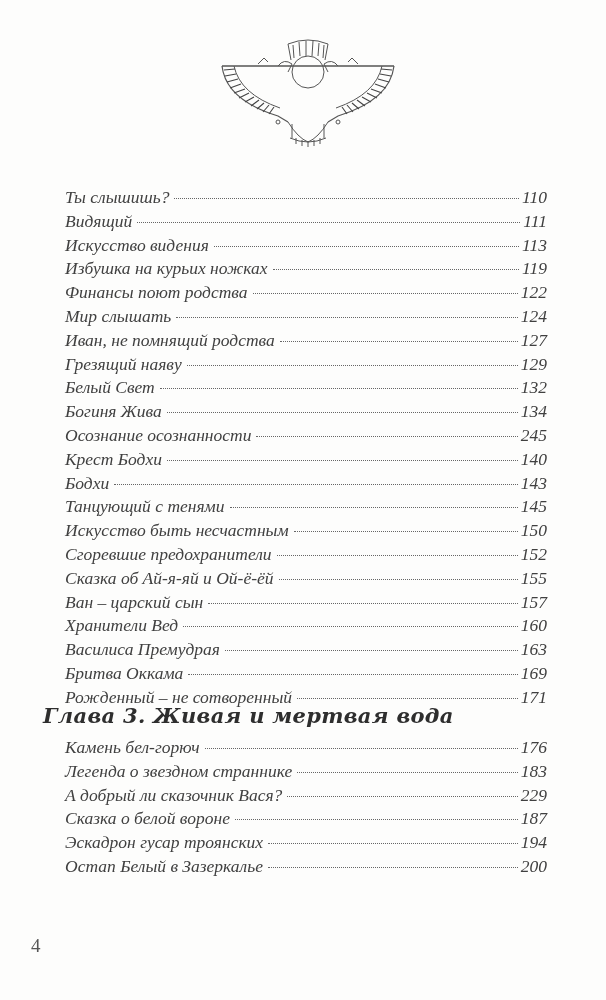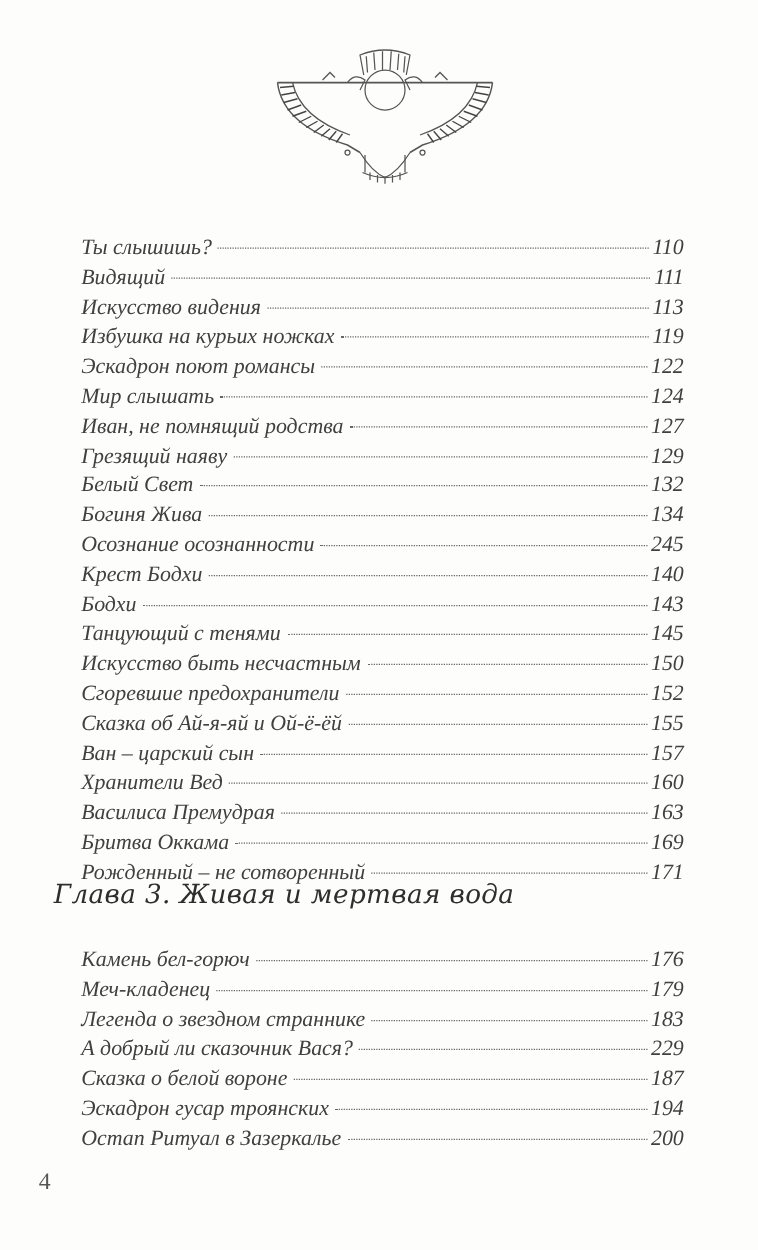--- a/index.html
+++ b/index.html
@@ -7,37 +7,37 @@
     width: 606px; height: 1000px; overflow: hidden;
     background: #fdfdfc;
     position: relative;
     font-family: "DejaVu Serif", serif;
     color: #3a3a3a;
   }
   .page { position: absolute; left: 0; top: 0; width: 606px; height: 1000px; }
   .emblem { position: absolute; left: 218px; top: 38px; width: 180px; height: 110px; }
   .toc { position: absolute; left: 65px; width: 482px; }
   .toc.part1 { top: 186px; }
-  .toc.part2 { top: 736px; margin-top: 20px; }
+  .toc.part2 { top: 736px; }
   .row {
     display: flex; align-items: baseline;
     height: 23.8px; line-height: 23.8px;
     font-family: "Liberation Serif", serif;
     font-style: italic; font-size: 17.5px; color: #404040;
   }
   .row .title { white-space: nowrap; padding-right: 3px; }
   .row .dots {
     flex: 1; overflow: hidden; white-space: nowrap;
     border-bottom: 1.6px dotted #666; height: 0; position: relative; top: -4px;
     margin: 0 3px 0 2px;
   }
   .row .num { white-space: nowrap; text-align: left; }
   .chapter {
     position: absolute; left: 43px; top: 703px;
-    font-family: "DejaVu Serif", serif; font-style: italic; font-weight: normal;
+    font-family: "DejaVu Serif", serif; font-style: italic; font-weight: bold;
     font-size: 21px; color: #2e2e2e; letter-spacing: 0.3px;
   }
   .folio {
     position: absolute; left: 31px; top: 935px;
     font-family: "Liberation Serif", serif; font-size: 19px; color: #555;
   }
 </style>
 </head>
 <body>
 
@@ -92,21 +92,21 @@
         <span class="title">Искусство видения</span>
         <span class="dots"></span>
         <span class="num">113</span>
       </div>
       <div class="row">
         <span class="title">Избушка на курьих ножках</span>
         <span class="dots"></span>
         <span class="num">119</span>
       </div>
       <div class="row">
-        <span class="title">Эскадрон поют романсы</span>
+        <span class="title">Финансы поют родства</span>
         <span class="dots"></span>
         <span class="num">122</span>
       </div>
       <div class="row">
         <span class="title">Мир слышать</span>
         <span class="dots"></span>
         <span class="num">124</span>
       </div>
       <div class="row">
         <span class="title">Иван, не помнящий родства</span>
@@ -192,45 +192,40 @@
 
   <div class="chapter">Глава 3.  Живая и мертвая вода</div>
 
   <div class="toc part2" id="toc2">
       <div class="row">
         <span class="title">Камень бел-горюч</span>
         <span class="dots"></span>
         <span class="num">176</span>
       </div>
       <div class="row">
-        <span class="title">Меч-кладенец</span>
-        <span class="dots"></span>
-        <span class="num">179</span>
-      </div>
-      <div class="row">
         <span class="title">Легенда о звездном страннике</span>
         <span class="dots"></span>
         <span class="num">183</span>
       </div>
       <div class="row">
         <span class="title">А добрый ли сказочник Вася?</span>
         <span class="dots"></span>
         <span class="num">229</span>
       </div>
       <div class="row">
         <span class="title">Сказка о белой вороне</span>
         <span class="dots"></span>
         <span class="num">187</span>
       </div>
       <div class="row">
         <span class="title">Эскадрон гусар троянских</span>
         <span class="dots"></span>
         <span class="num">194</span>
       </div>
       <div class="row">
-        <span class="title">Остап Ритуал в Зазеркалье</span>
+        <span class="title">Остап Белый в Зазеркалье</span>
         <span class="dots"></span>
         <span class="num">200</span>
       </div>
     </div>
 
   <div class="folio">4</div>
 </div>
 
 </body></html>

